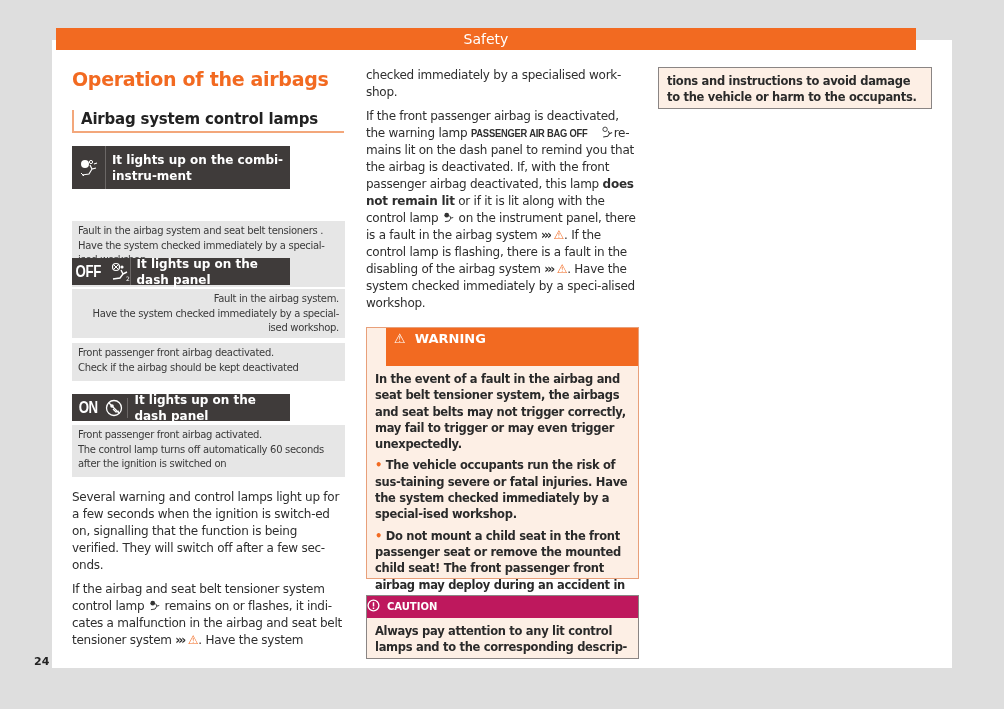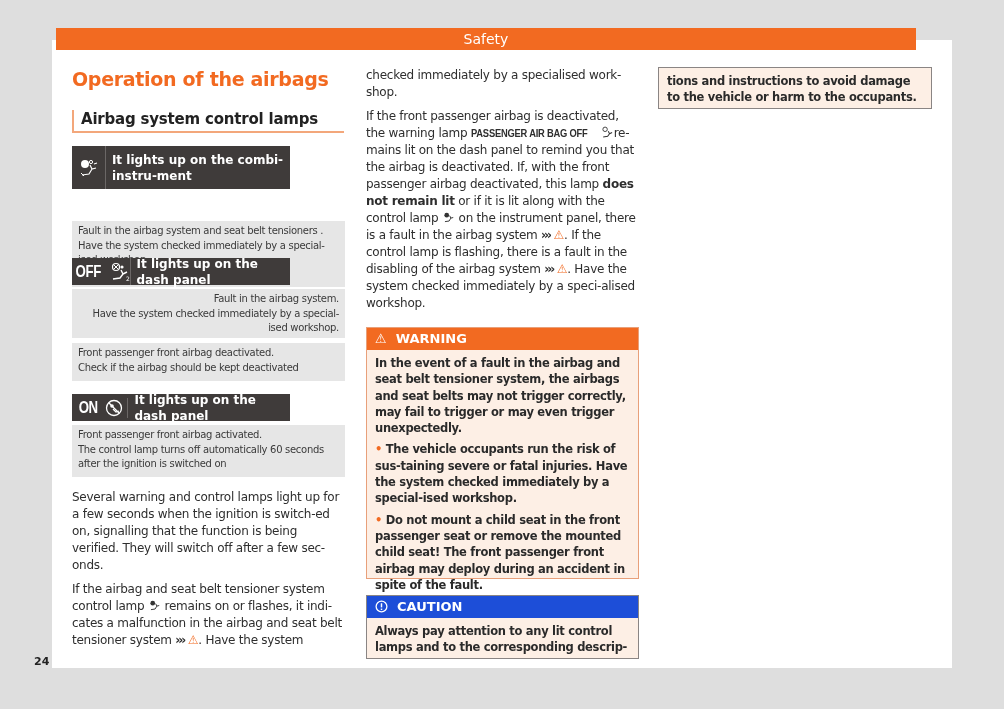--- a/index.html
+++ b/index.html
@@ -31,28 +31,28 @@
   }
   .sym-text { font-family:"Liberation Sans", sans-serif; font-weight:bold; font-size:17px; transform:scaleX(0.78); display:inline-block; letter-spacing:-0.5px; }
   .body-text { position:absolute; font-size:12px; line-height:17px; color:#2e2e2e; letter-spacing:-0.25px; }
   .body-text p { margin:0 0 7px 0; }
   .orange-tri { color:#f26a21; }
   .arrows { font-weight:bold; letter-spacing:-2px; }
   .caps { font-family:"Liberation Sans", sans-serif; font-weight:bold; font-size:11px; transform:scaleX(0.85); display:inline-block; transform-origin:left; margin-right:-12px;}
   .warning-box {
     position:absolute; left:366px; top:327px; width:273px; height:252px; border:1px solid #e8a07a; background:#fdefe5; box-sizing:border-box;
   }
-  .warning-head { background:#f26a21; color:#fff; font-weight:bold; font-size:13px; height:22px; line-height:22px; padding-left:8px; }
+  .warning-head { background:#f26a21; color:#fff; font-weight:bold; font-size:13px; height:38px; line-height:22px; padding-left:8px;margin-left:19px; }
   .box-body { padding:5px 8px; font-size:11.5px; line-height:16.3px; font-weight:bold; color:#2a2a2a; letter-spacing:-0.3px; }
   .box-body p { margin:0 0 5px 0; }
   .bullet { color:#f26a21; }
   .caution-box {
     position:absolute; left:366px; top:595px; width:273px; height:64px; border:1px solid #8a8584; background:#fdefe5; box-sizing:border-box;
   }
-  .caution-head { background:#1d4ed8; color:#fff; font-weight:bold; font-size:13px; height:22px; line-height:22px; padding-left:8px; }
+  .caution-head { background:#be185d; color:#fff; font-weight:bold; font-size:10px; height:22px; line-height:22px; }
   .caution-cont {
     position:absolute; left:658px; top:67px; width:274px; height:42px; border:1px solid #8a8584; background:#fdefe5; box-sizing:border-box;
   }
   svg { display:block; }
 </style>
 </head>
 <body>
 
 <div class="page"></div>
 <div class="header-bar">Safety</div>

